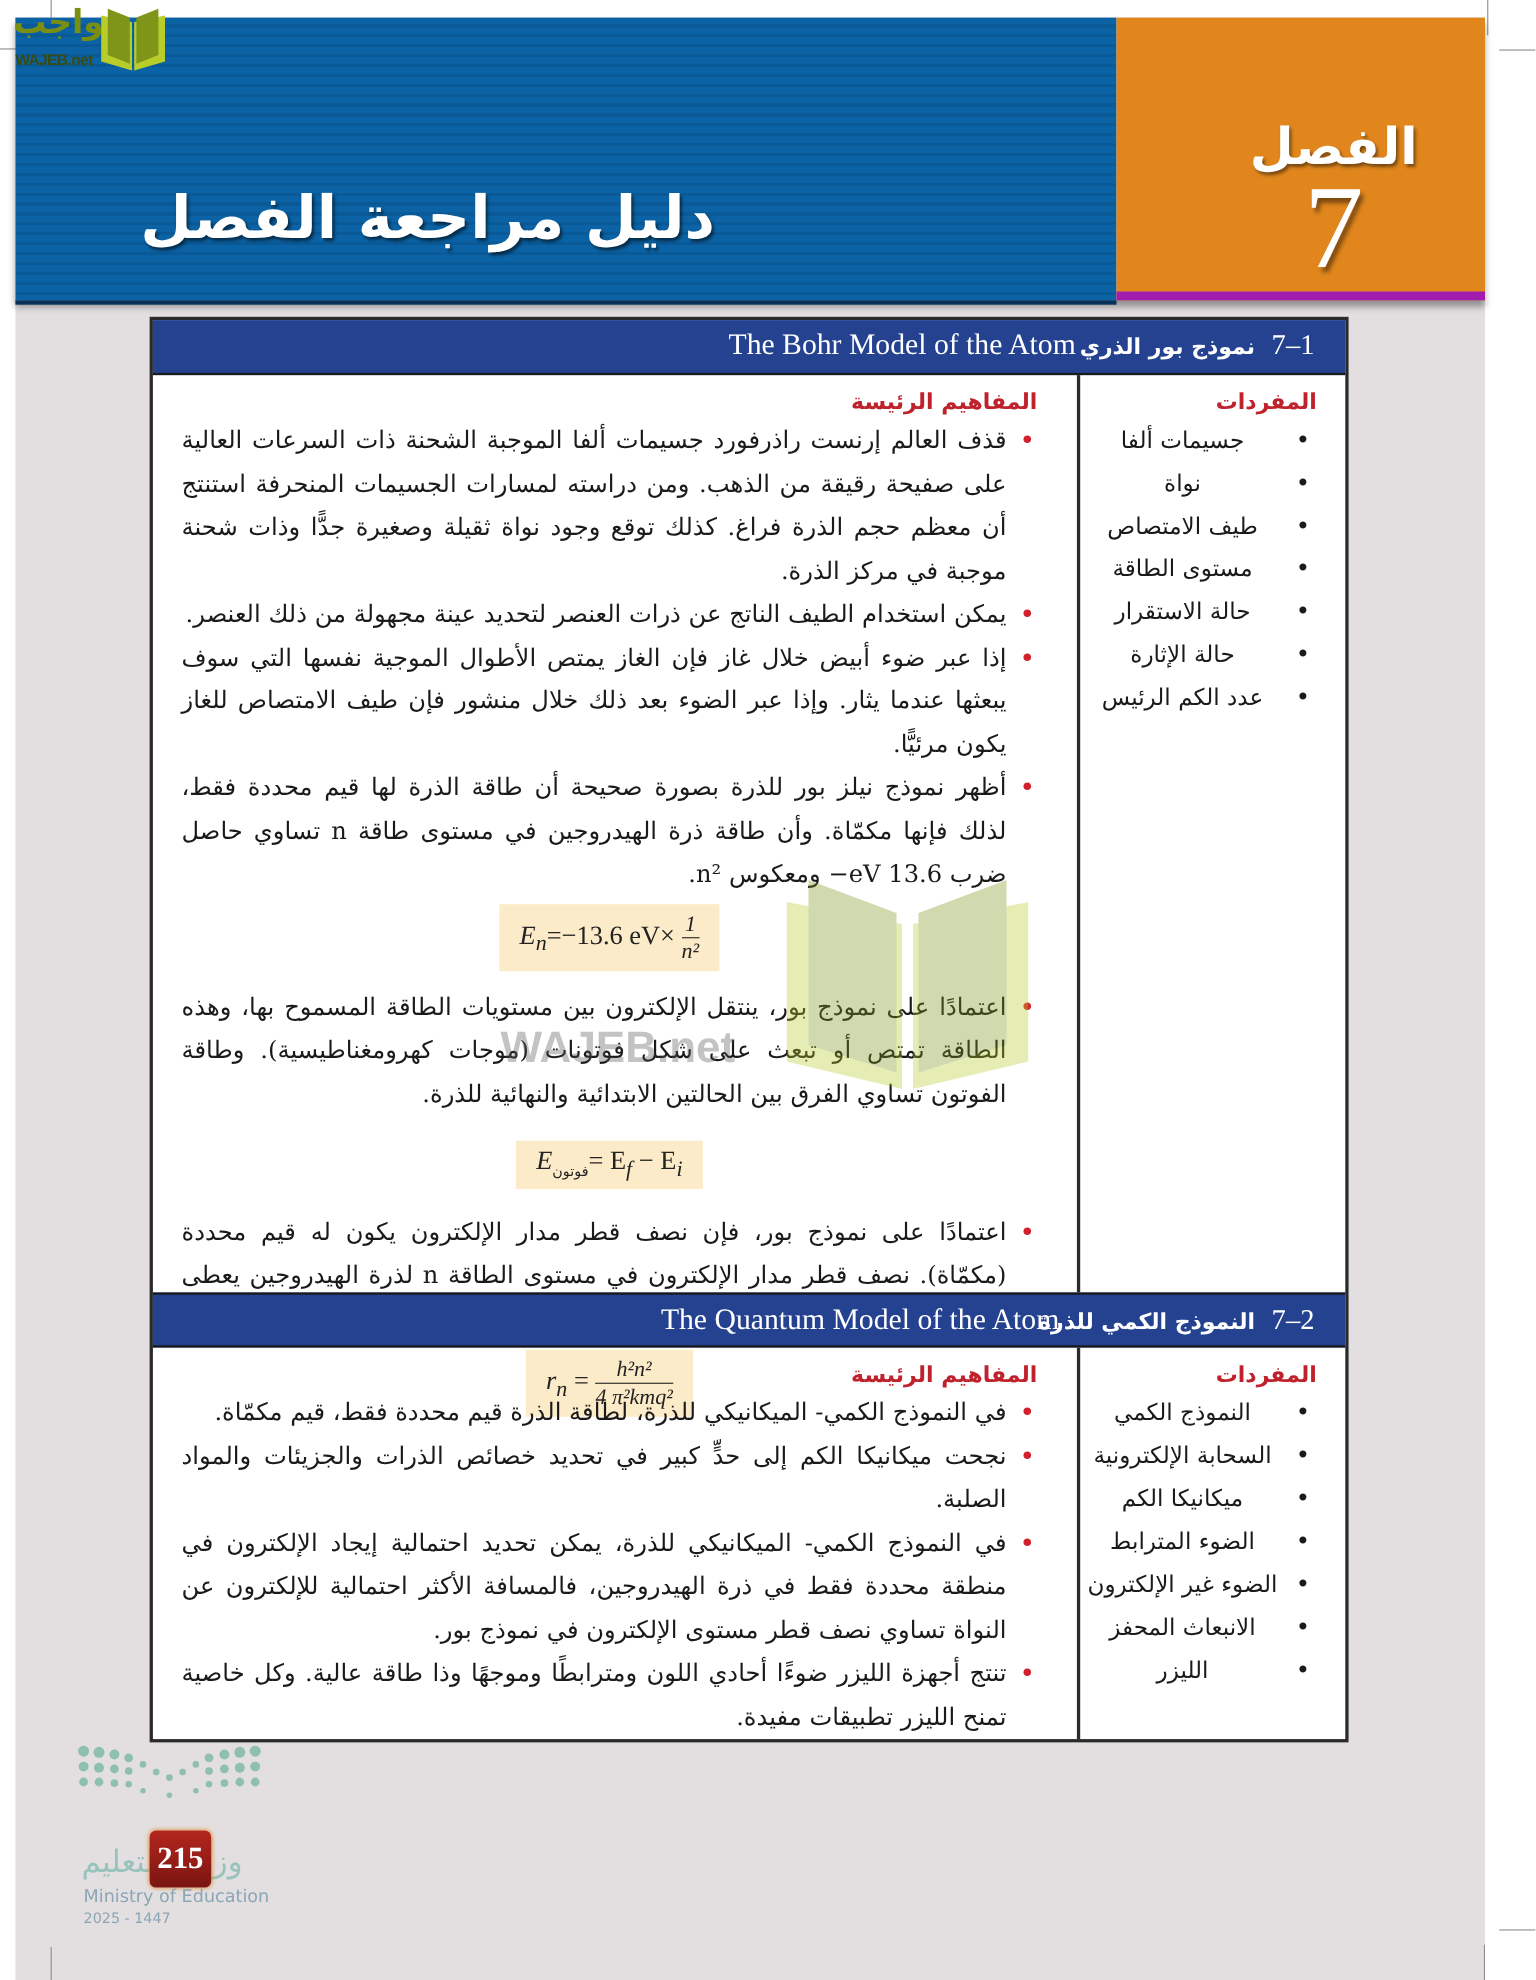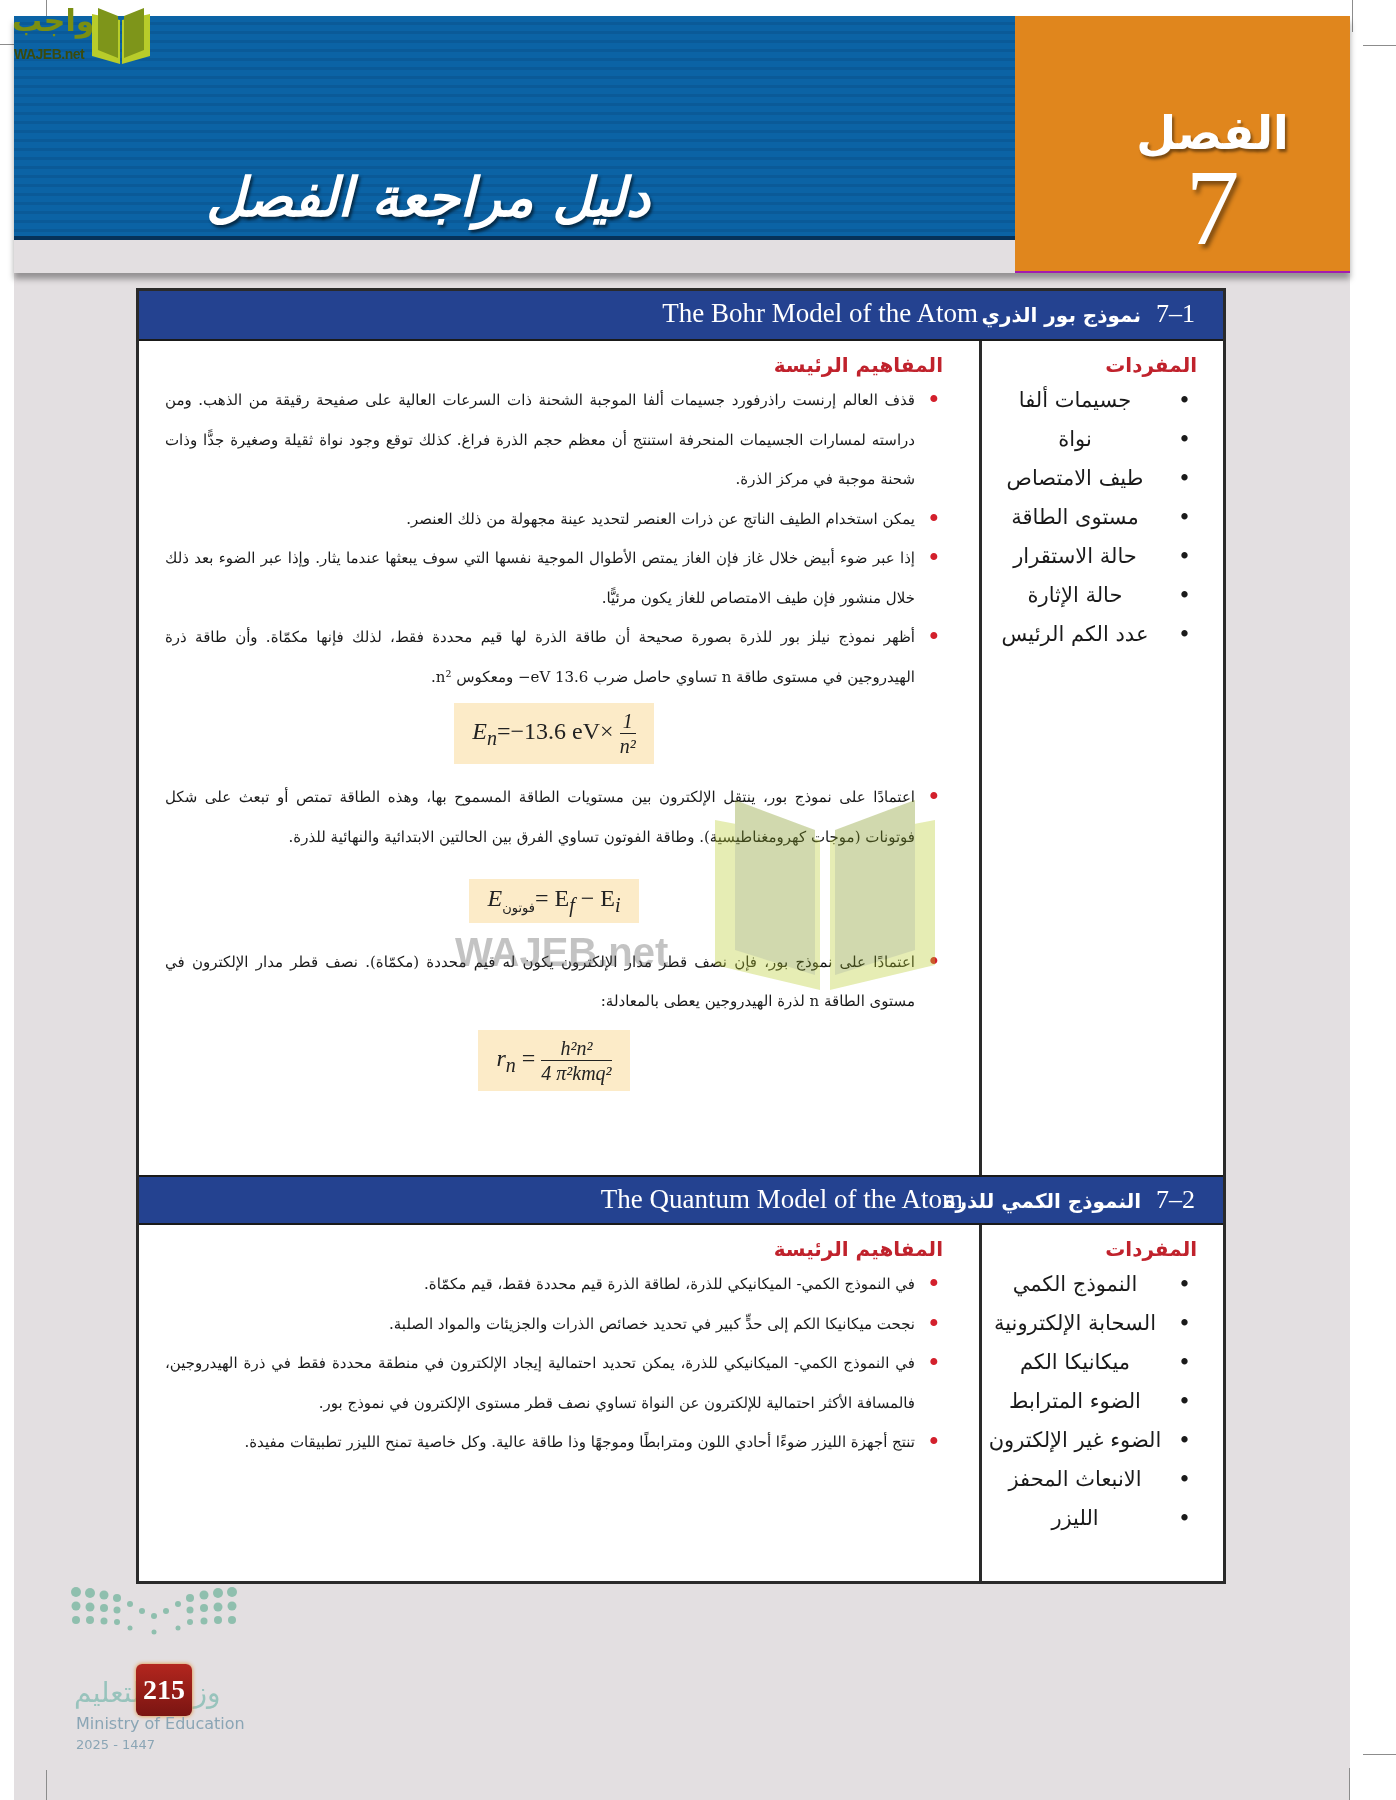--- a/index.html
+++ b/index.html
@@ -13,30 +13,29 @@
     background:#e3dfe1;
   }
   
   .crop { position:absolute; background:#8c8c8c; }
   
   .banner {
     position:absolute; left:14px; top:16px; width:1336px; height:257px;
     box-shadow:0 6px 6px rgba(0,0,0,0.35);
   }
   .banner-blue {
-    position:absolute; left:0; top:0; width:1001px; height:224px;
+    position:absolute; left:0; top:0; width:1001px; height:261px;
     background: repeating-linear-gradient(180deg, #0b63a5 0px, #0b63a5 6px, #0a5a98 6px, #0a5a98 9px);
     border-bottom:4px solid #06325a;
     box-sizing:border-box;
-    font-style:italic;
   }
   .banner-orange {
     position:absolute; left:1001px; top:0; width:335px; height:257px;
     background:#e0861d;
-    border-bottom:2px solid #a21caf;
+    border-bottom:8px solid #a21caf;
     box-sizing:border-box;
   }
   .banner-title {
     position:absolute; right:335px; top:150px; width:600px;
     text-align:right; padding-right:30px; box-sizing:border-box;
     color:#ffffff; font-family:"DejaVu Sans", sans-serif; font-weight:bold;
     font-size:54px; direction:rtl;
     text-shadow:2px 3px 3px rgba(0,0,0,0.55);
   }
   .chapter-word {
@@ -102,21 +101,21 @@
     position:relative; padding-right:34px;
   }
   .vocab-list li::before {
     content:"•"; position:absolute; right:6px; top:0; color:#1a1a1a; font-size:22px;
   }
   .concepts-col {
     position:absolute; direction:rtl; text-align:justify;
   }
   .concept-list { list-style:none; margin:0; padding:0; }
   .concept-list li {
-    font-family:"DejaVu Serif", serif; font-size:15px; color:#1a1a1a; line-height:39.5px;
+    font-family:"DejaVu Serif", serif; font-size:22px; color:#1a1a1a; line-height:39.5px;
     position:relative; padding-right:28px;
   }
   .concept-list li::before {
     content:"•"; position:absolute; right:2px; top:0; color:#d3202c; font-size:24px;
   }
   .formula {
     background:#fcebc8; display:inline-block; direction:ltr;
     font-family:"Liberation Serif", serif; font-style:italic; color:#222;
     padding:6px 18px;
   }

